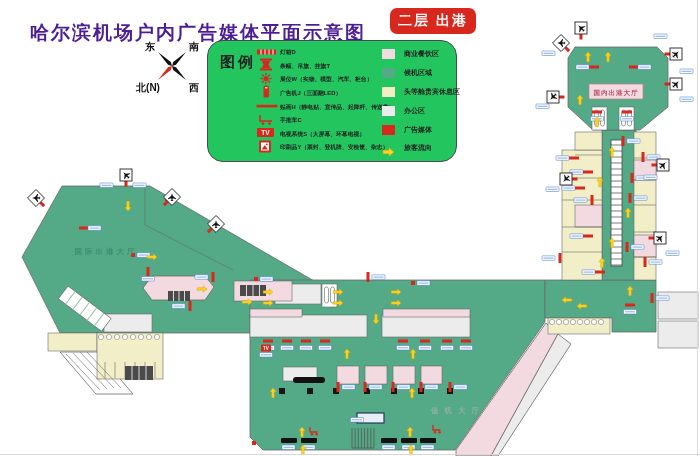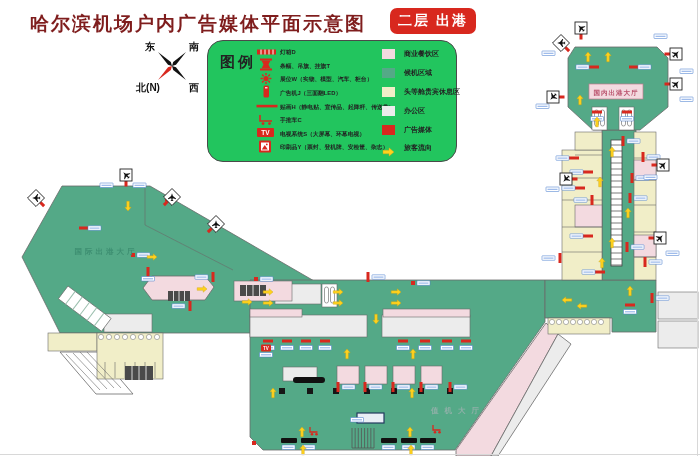--- a/index.html
+++ b/index.html
@@ -1,19 +1,19 @@
 <!DOCTYPE html>
 <html><head>
 <meta charset="utf-8">
 <style>
   html,body{margin:0;padding:0;background:#fff;}
   body{width:700px;height:456px;position:relative;overflow:hidden;
        font-family:"Liberation Sans","DejaVu Sans",sans-serif;}
-  .title{position:absolute;left:30px;top:11px;font-size:19px;font-weight:bold;
-         letter-spacing:2px;color:#7f1d1d;}
+  .title{position:absolute;left:30px;top:20px;font-size:19px;font-weight:bold;
+         letter-spacing:2px;color:#4c1d95;}
   .badge{position:absolute;left:390px;top:8px;background:#d8281e;color:#fff;
          font-size:14px;font-weight:bold;letter-spacing:2px;padding:4px 8px;
          border-radius:7px;}
   .legend{position:absolute;left:207px;top:40px;width:248px;height:120px;
           border:1.6px solid #4a4a4a;border-radius:16px;background:#22c55e;}
   .legend-heading{position:absolute;left:12px;top:12px;font-size:15px;
           font-weight:bold;letter-spacing:3px;color:#222;}
   .media-col{position:absolute;left:48px;top:5px;}
   .media-row{display:flex;align-items:center;height:13.6px;}
   .media-row svg{flex:0 0 24px;}

